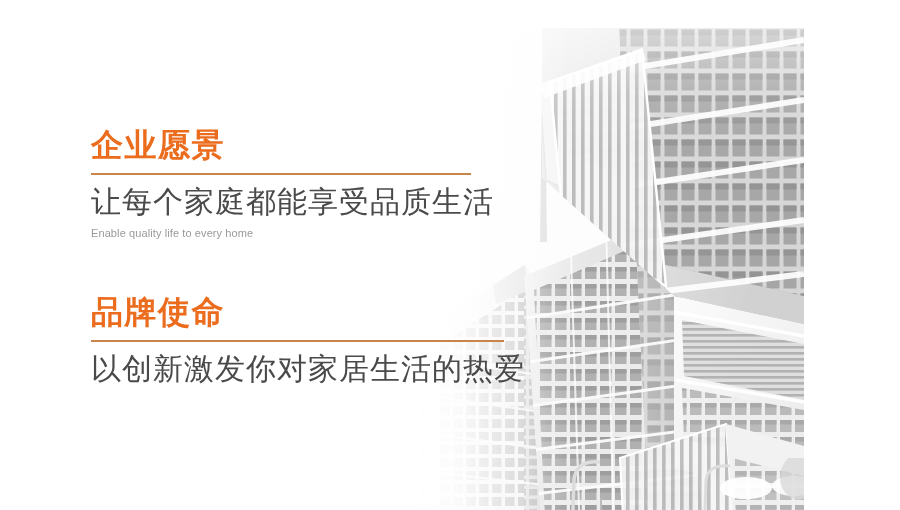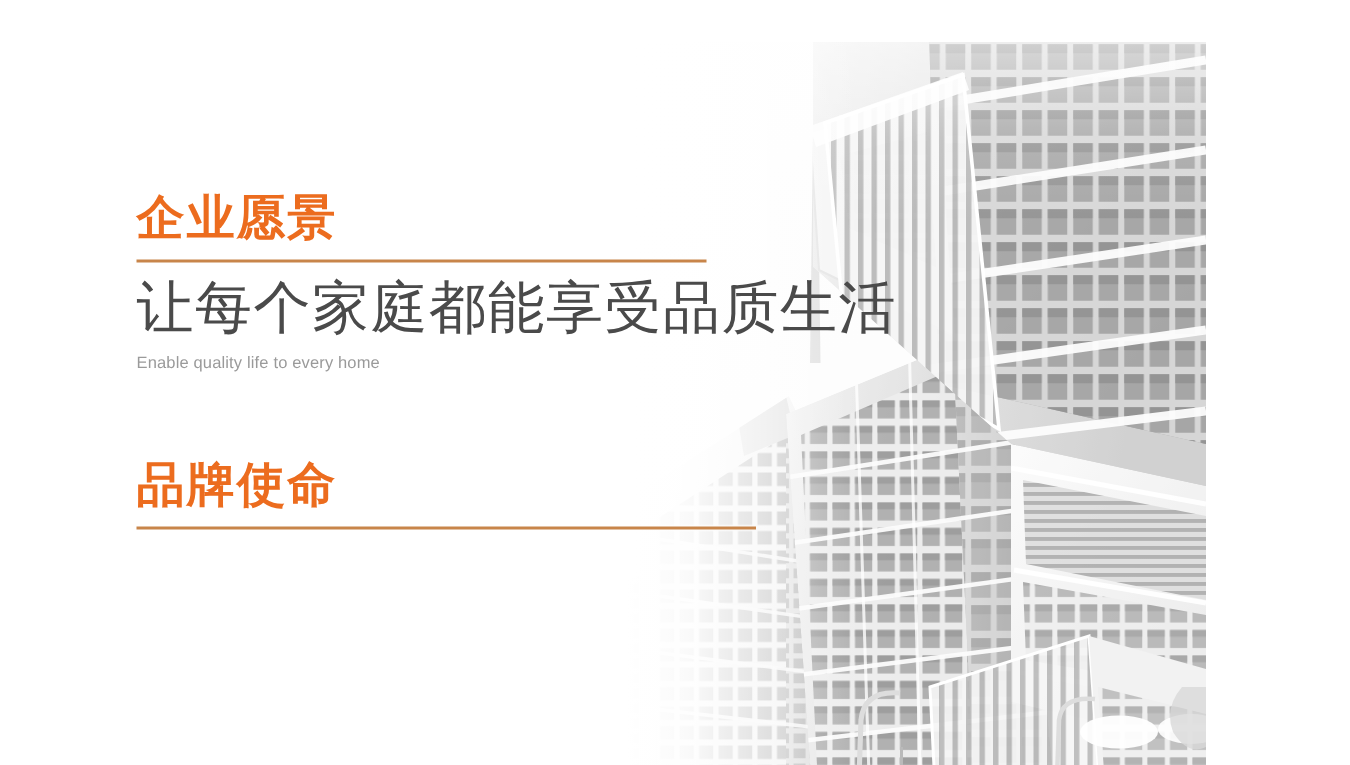--- a/index.html
+++ b/index.html
@@ -59,42 +59,42 @@
   .text-column{
     position:absolute;
     top:0;left:0;
     width:540px;height:510px;
   }
   .value-block{
     position:absolute;
     left:91px;
   }
   .value-block.block-1{top:100px;}
-  .value-block.block-2{top:278px;}
+  .value-block.block-2{top:267px;}
 
   .block-heading{
     font-size:32px;
     font-weight:bold;
     color:#ec6c1e;
     line-height:1.12;
     letter-spacing:1.5px;
     margin:0;
     white-space:nowrap;
   }
   .block-rule{
     height:2px;
     margin-top:9px;
     background:#c8854a;
   }
   .block-1 .block-rule{width:380px;}
   .block-2 .block-rule{width:413px;}
 
   .block-sub-cn{
     margin-top:9px;
-    font-size:38px;
+    font-size:30px;
     font-weight:normal;
     color:#4a4a4a;
     line-height:1.2;
     letter-spacing:1px;
     white-space:nowrap;
   }
   .block-sub-en{
     margin-top:7px;
     font-size:11px;
     font-weight:normal;
@@ -303,16 +303,17 @@
     <div class="value-block block-1">
       <div class="block-heading">企业愿景</div>
       <div class="block-rule"></div>
       <div class="block-sub-cn">让每个家庭都能享受品质生活</div>
       <div class="block-sub-en">Enable quality life to every home</div>
     </div>
 
     <div class="value-block block-2">
       <div class="block-heading">品牌使命</div>
       <div class="block-rule"></div>
+      <div class="block-sub-cn">以创新激发你对家居生活的热爱</div>
     </div>
 
   </div>
 </div>
 
 </body></html>

